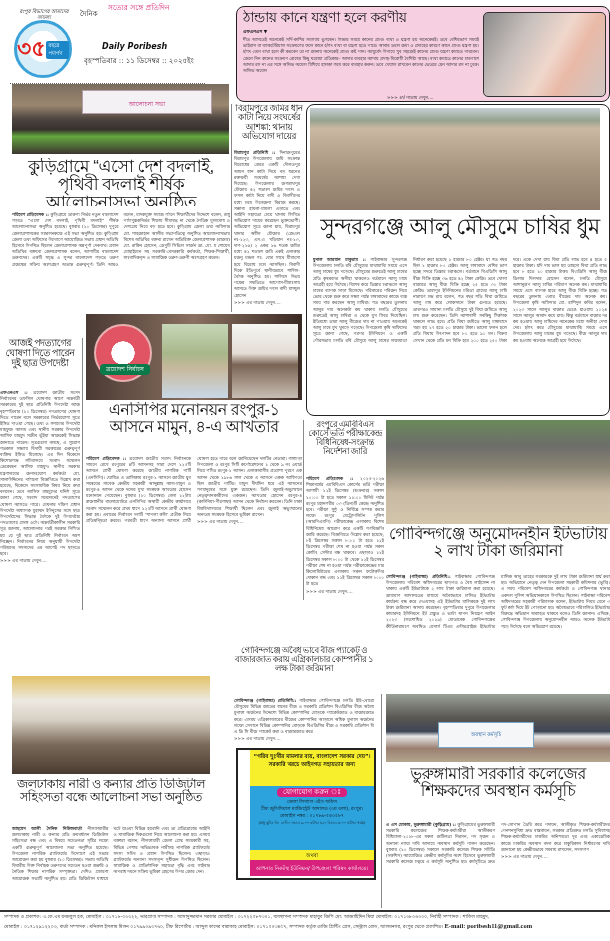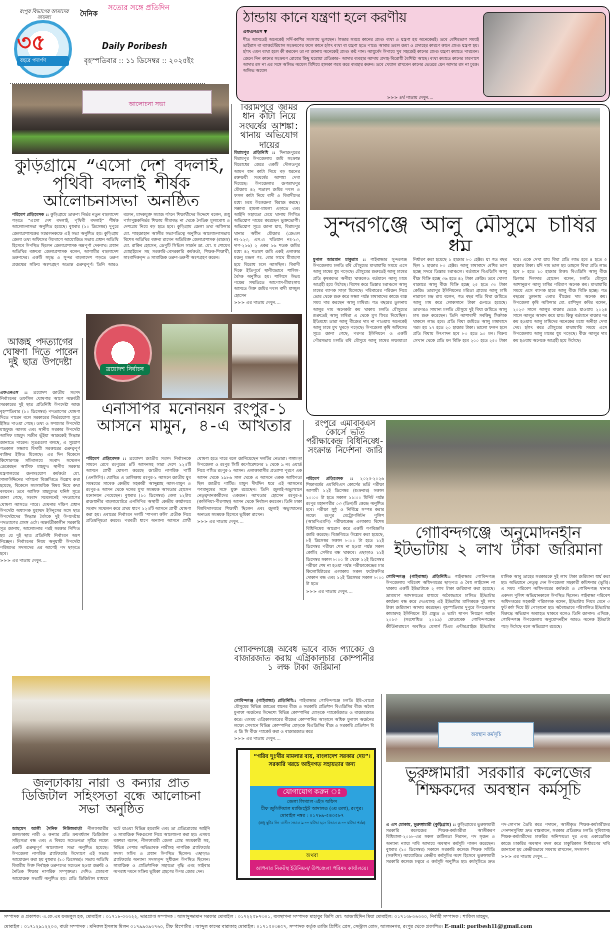--- a/index.html
+++ b/index.html
@@ -2,33 +2,33 @@
 <html><head>
 <meta charset="utf-8">
 <style>
   * { box-sizing: border-box; margin: 0; padding: 0; }
   html, body { width: 610px; height: 941px; background: #fff; overflow: hidden; }
   body { font-family: "DejaVu Serif", serif; color: #111; position: relative; }
   .abs { position: absolute; }
   .body-text { font-family: "DejaVu Sans", sans-serif; font-size: 4.3px; line-height: 6.2px; color: #222; text-align: justify; overflow: hidden; }
   .byline { font-weight: bold; }
   .more { display: block; margin-top: 1px; }
-  .hl { font-family: Liberation Mono, monospace; color: #111; line-height: 1.05; text-align: center; font-weight: normal; letter-spacing: -0.5px; overflow: hidden; }
+  .hl { font-family: Liberation Sans, sans-serif; color: #111; line-height: 1.05; text-align: center; font-weight: normal; letter-spacing: -0.5px; overflow: hidden; }
   .photo { overflow: hidden; }
   .rule-v { width: 1px; background: #888; }
 
   
   #masthead { left: 0; top: 0; width: 205px; height: 84px; }
   .tagline-red { position:absolute; left:100px; top:2px; font-size:7.5px; color:#d6186c; font-family:"DejaVu Sans",sans-serif; white-space:nowrap;margin-left:8px; }
-  .logo-badge { position:absolute; left:14px; top:20px; width:58px; height:58px; border-radius:50%; border:3px solid #3aa2d8; background: radial-gradient(circle at 50% 45%, #fff 0 40%, #d7eef9 41% 100%); display:flex; flex-direction:column; justify-content:center; }
+  .logo-badge { position:absolute; left:14px; top:20px; width:58px; height:58px; border-radius:50%; border:3px solid #3aa2d8; background: radial-gradient(circle at 50% 45%, #fff 0 40%, #d7eef9 41% 100%); display:flex; flex-direction:row; align-items:center; justify-content:center; }
   .logo-badge .num { font-size: 22px; color:#e0231f; font-weight:bold; font-family:"DejaVu Sans",sans-serif; line-height:1; }
   .logo-badge .yrs { font-size: 5px; color:#fff; background:#1b87c9; padding:1px 3px; border-radius:2px; margin-top:2px; font-family:"DejaVu Sans",sans-serif; }
   .logo-top { position:absolute; left:14px; top:8px; width:60px; font-size:5px; color:#111; font-style:italic; text-align:center; font-family:"DejaVu Sans",sans-serif; line-height:6px; }
   .brand { position:absolute; left:80px; top:10px; font-size:32px; font-weight:bold; font-family:"DejaVu Sans",sans-serif; letter-spacing:-1px; line-height:1; }
-  .brand-small { position:absolute; left:80px; top:8px; font-size:7px; font-weight:bold; font-family:"DejaVu Sans",sans-serif; }
+  .brand-small { position:absolute; left:80px; top:8px; font-size:7px; font-weight:normal; font-family:"DejaVu Sans",sans-serif; }
   .brand-en { position:absolute; left:102px; top:42px; font-size:8px; font-weight:bold; font-style:italic; font-family:"DejaVu Sans",sans-serif; }
   .dateline { position:absolute; left:84px; top:55px; font-size:7px; font-family:"DejaVu Sans",sans-serif; white-space:nowrap; }
   .section-bar { position:absolute; left:10px; top:68px; width:195px; height:14px; display:flex; align-items:center; }
   .section-bar .bar { flex:1; height:4px; background:#111; }
   .section-bar .name { padding:0 6px; font-size:10px; font-style:italic; font-family:"DejaVu Sans",sans-serif; }
   .dotted { position:absolute; left:10px; top:83px; width:195px; border-top:1px dotted #666; }
 
   
   #pink-box { left: 236px; top: 6px; width: 374px; height: 96px; background:#f6d0e0; border:1.5px solid #222; border-radius:8px; }
   #pink-box .title { position:absolute; left:6px; top:3px; font-size:14px; font-family:"DejaVu Sans",sans-serif; }

